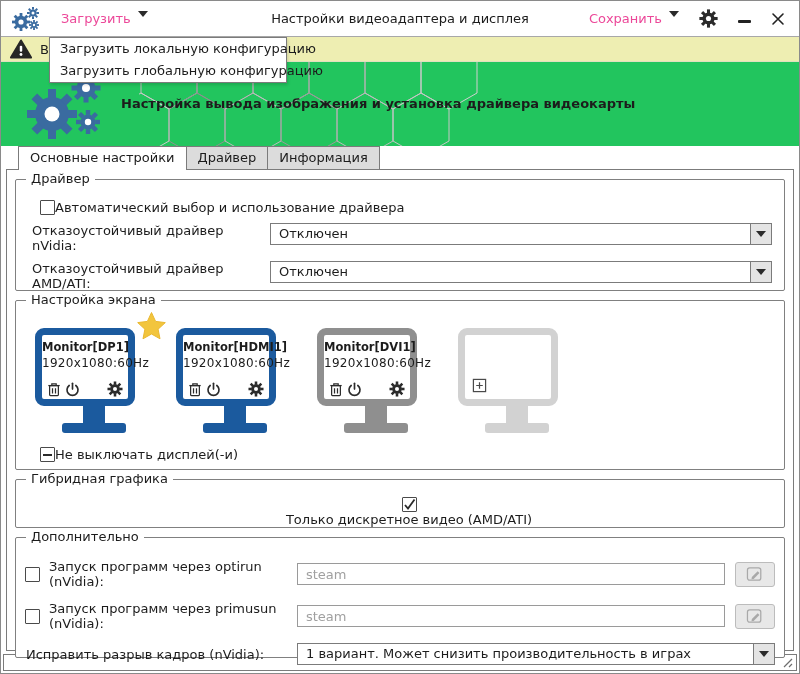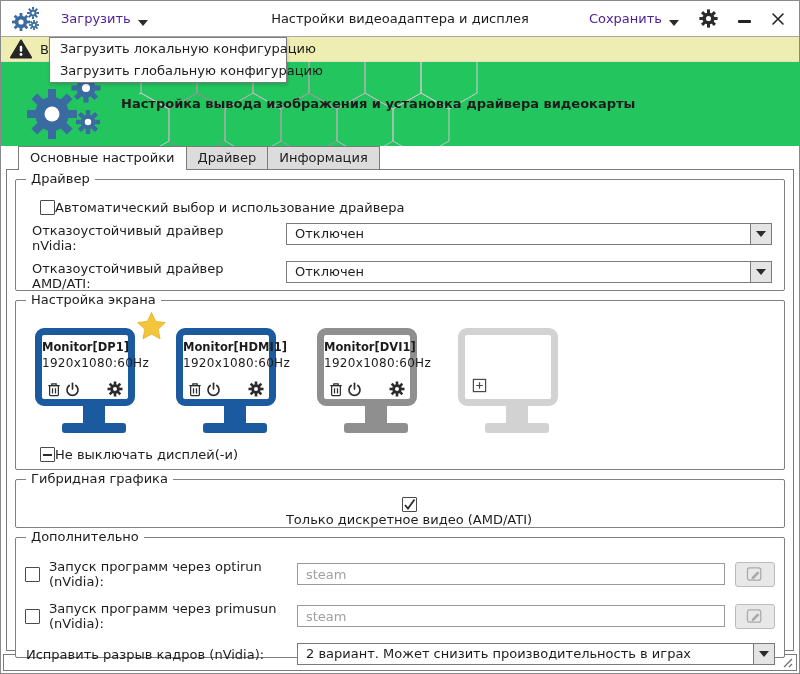--- a/index.html
+++ b/index.html
@@ -7,22 +7,22 @@
   body { font-family:"DejaVu Sans", sans-serif; }
   .window{
     position:relative; width:800px; height:674px; background:#fff;
     border:1px solid #8a8a8a; overflow:hidden; margin:0 auto;
     font-size:13px; color:#1c1c1c;
   }
   
   .titlebar{ height:36px; display:flex; align-items:center; padding:0 12px 0 10px;
     border-bottom:1px solid #a8a8a8; position:relative; background:#fff;}
   .app-icon{ width:30px; height:26px; margin-right:18px; }
-  .menu-btn{ display:flex; align-items:flex-end; gap:7px; background:none; border:none;
-    font:inherit; cursor:pointer; padding:4px 2px; color:#4c1d95;}
+  .menu-btn{ display:flex; align-items:flex-start; gap:7px; background:none; border:none;
+    font:inherit; cursor:pointer; padding:4px 2px; color:#ec4899;}
   .caret{ width:0; height:0; border-left:5px solid transparent; border-right:5px solid transparent;
     border-top:6px solid #2b2b2b; display:inline-block; }
   .tb-title{ position:absolute; left:0; right:0; text-align:center; pointer-events:none; }
   .tb-right{ margin-left:auto; display:flex; align-items:center; gap:16px; }
   .icon-btn{ background:none; border:none; cursor:pointer; display:flex; align-items:center; justify-content:center; padding:2px;}
   .min-bar{ width:13px; height:3px; background:#222; border-radius:1px; display:block; margin-top:6px;}
   
   .warnbar{ height:25px; background:#eeeeb2; display:flex; align-items:center; padding:0 8px; border-bottom:1px solid #e0e0c0;}
   .warn-tri{ width:24px; height:20px; margin-right:7px; flex:none;}
   
@@ -51,21 +51,21 @@
   
   .combo{ height:22px; border:1px solid #7b7b7b; background:#fff; display:flex; align-items:stretch; cursor:pointer;}
   .combo-text{ flex:1; padding:2px 8px 0; white-space:nowrap; overflow:hidden; }
   .combo-btn{ width:21px; background:#e4e4e4; border-left:1px solid #7b7b7b;
     display:flex; align-items:center; justify-content:center; }
   
   .g-driver{ height:112px; }
   .g-driver .cb-row{ margin:20px 0 0 24px; }
   .lbl-combo-row{ display:flex; align-items:flex-start; margin:8px 12px 0 16px; }
   .lbl-combo-row .flabel{ width:238px; flex:none; }
-  .lbl-combo-row .combo{ flex:1;margin-left:16px; }
+  .lbl-combo-row .combo{ flex:1; }
   
   .g-screen{ height:170px; }
   .mon-row{ display:flex; gap:23px; margin:27px 0 0 19px; }
   .monitor{ position:relative; width:118px; cursor:pointer; }
   .m-screen{ width:100px; height:78px; border:7px solid #1b5a9e; border-radius:9px; background:#fff; position:relative;}
   .m-neck{ width:22px; height:17px; background:#1b5a9e; margin:0 auto; }
   .m-base{ width:64px; height:10px; background:#1b5a9e; border-radius:3px; margin:0 auto; }
   .monitor.gray .m-screen{ border-color:#8f8f8f; }
   .monitor.gray .m-neck,.monitor.gray .m-base{ background:#8f8f8f; }
   .monitor.light .m-screen{ border-color:#d2d2d2; }
@@ -472,21 +472,21 @@
           <svg width="18" height="16" viewBox="0 0 20 18" fill="none" stroke="#a9a9a9" stroke-width="1.4">
             <rect x="1.5" y="2" width="15" height="14" rx="2.5"></rect>
             <path d="M6.5 12.5 L13 6 L15 8 L8.5 14.5 L6 15 Z" fill="#a9a9a9" stroke="none"></path>
           </svg>
         </button>
       </div>
 
       <div class="x-row">
         <span class="x-left" style="padding-left:1px">Исправить разрыв кадров (nVidia):</span>
         <div class="combo">
-          <span class="combo-text">2 вариант. Может снизить производительность в играх</span>
+          <span class="combo-text">1 вариант. Может снизить производительность в играх</span>
           <span class="combo-btn">
               <i class="caret"></i>
             </span>
         </div>
       </div>
     </div>
   </div>
 
   <div class="statusbar">
     <svg class="grip" width="12" height="12" viewBox="0 0 12 12">

